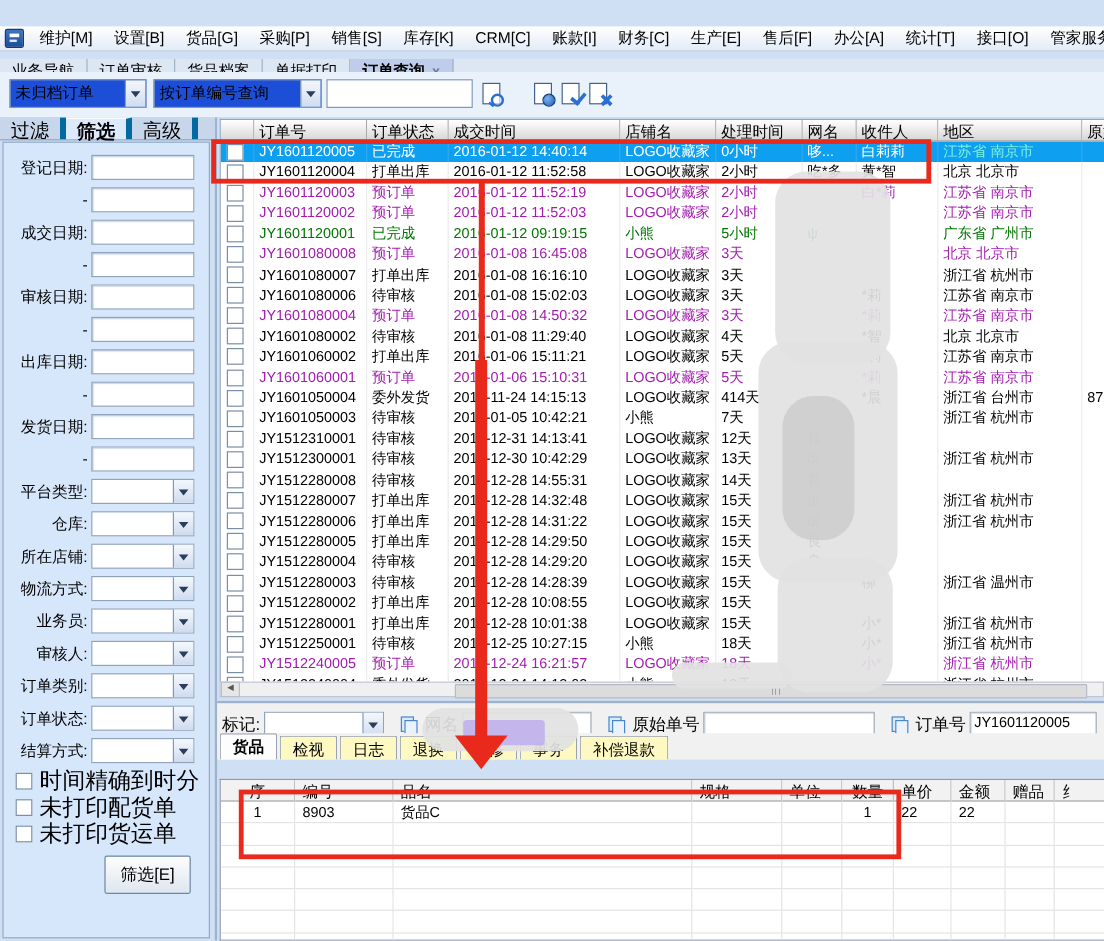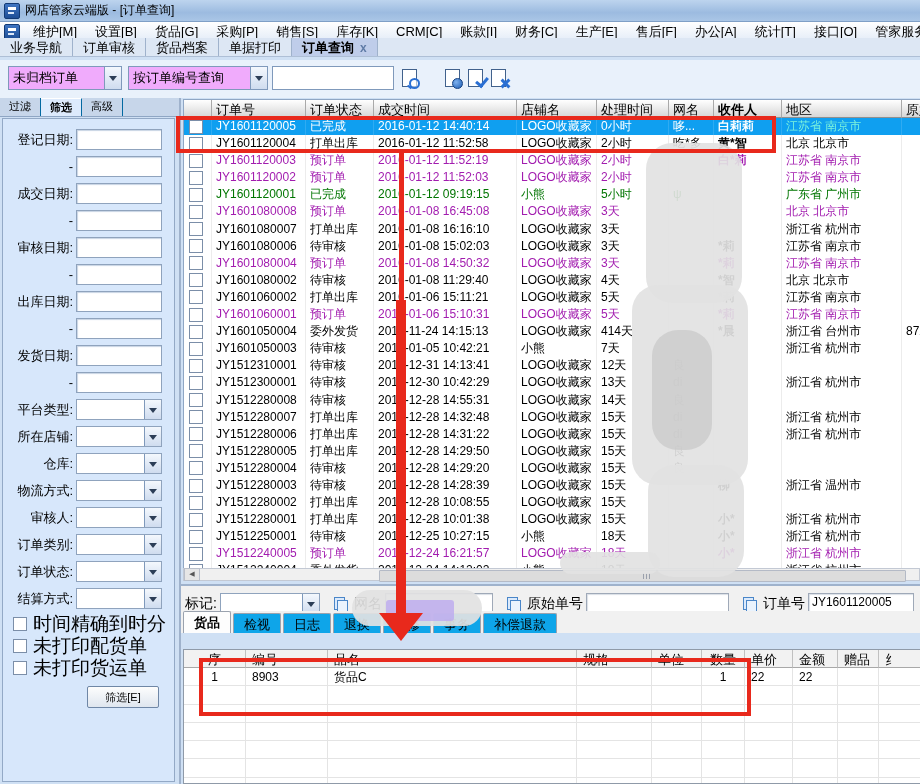--- a/index.html
+++ b/index.html
@@ -19,30 +19,30 @@
   #title-text{margin-left:5px;font-size:12px;}
 
   
   #menubar{position:absolute;left:0;top:22px;width:100%;height:20px;
     background:linear-gradient(#ffffff,#e2ebf7);display:flex;align-items:center;
     border-bottom:1px solid #c2cfde;white-space:nowrap;overflow:hidden;}
   #menubar .app-icon{margin:0 4px;}
   .menu-item{padding:0 9px;font-size:13px;cursor:default;}
 
   
-  #tabstrip{position:absolute;left:0;top:38px;width:100%;height:18px;background:#dde7f4;
+  #tabstrip{position:absolute;left:0;top:49px;width:100%;height:18px;background:#dde7f4;
     display:flex;align-items:stretch;border-bottom:1px solid #aebfd6;overflow:hidden;}
   .doc-tab{padding:1px 10px 0;font-size:13px;border-right:1px solid #9fb2cc;display:flex;align-items:center;}
   .doc-tab.active{background:#bfcdea;font-weight:bold;}
   .doc-tab .close-x{font-weight:bold;color:#5f7ba6;margin-left:6px;font-size:12px;}
 
   
   #toolbar{position:absolute;left:0;top:60px;width:100%;height:38px;background:#e9f1fb;
     border-bottom:1px solid #9fb2cc;}
-  .tb-select{position:absolute;top:6px;height:24px;background:#f0abfc;border:1px solid #7f99bb;
+  .tb-select{position:absolute;top:6px;height:24px;background:#1d4ed8;border:1px solid #7f99bb;
     display:flex;align-items:center;box-sizing:border-box;}
   .tb-select .sel-text{flex:1;padding-left:4px;font-size:13px;white-space:nowrap;overflow:hidden;}
   .dd-btn{width:16px;height:100%;background:linear-gradient(#f4f8fd,#cfdcef);
     border-left:1px solid #7f99bb;display:flex;align-items:center;justify-content:center;flex:none;}
   .dd-btn::after{content:"";border:4px solid transparent;border-top:5px solid #2c3e57;margin-top:5px;}
   #tb-input{position:absolute;left:272px;top:6px;width:120px;height:22px;background:#fff;
     border:1px solid #7f99bb;}
   .tb-btn{position:absolute;top:7px;width:22px;height:22px;display:flex;align-items:center;justify-content:center;}
   .doc-ico{width:13px;height:16px;background:#fff;border:1px solid #41618c;position:relative;}
   .g-search{position:absolute;right:-4px;bottom:-3px;width:7px;height:7px;border:2px solid #2a6fd3;
@@ -53,51 +53,51 @@
   .g-check{position:absolute;right:-4px;bottom:-1px;width:5px;height:9px;border:solid #2a6fd3;
     border-width:0 3px 3px 0;transform:rotate(40deg);}
   .g-x{position:absolute;right:-5px;bottom:-2px;width:10px;height:10px;}
   .g-x::before,.g-x::after{content:"";position:absolute;left:4px;top:0;width:3px;height:11px;background:#2a6fd3;}
   .g-x::before{transform:rotate(45deg);} .g-x::after{transform:rotate(-45deg);}
 
   
   #sidebar{position:absolute;left:0;top:98px;width:181px;bottom:0;background:#cfe0f4;
     border-right:2px solid #9fb2cc;box-sizing:border-box;}
   #side-tabs{height:18px;display:flex;background:#c7d6ea;border-bottom:1px solid #8fa6c4;}
-  .side-tab{padding:1px 9px 0;font-size:11px;border-right:1px solid #0369a1;}
+  .side-tab{padding:1px 9px 0;font-size:16px;border-right:5px solid #0369a1;}
   .side-tab.active{background:#ddeafc;font-weight:bold;border-top:1px solid #fff;}
   #side-panel{position:absolute;left:2px;right:4px;top:20px;bottom:2px;background:#d7e7fb;
     border:1px solid #93a9c6;padding-top:10px;box-sizing:border-box;overflow:hidden;}
   .fld-row{display:flex;align-items:center;height:21px;margin:0 0 6px 0;}
   .fld-label{width:70px;text-align:right;font-size:13px;flex:none;}
   .fld-input{width:84px;height:19px;background:#fff;border:1px solid #8fa3bd;margin-left:3px;
     box-shadow:inset 1px 1px 1px #c8d4e4;}
   .fld-select{width:84px;height:19px;background:#fff;border:1px solid #8fa3bd;margin-left:3px;
     display:flex;}
   .fld-select i{flex:1;}
   .cb-row{display:flex;align-items:center;height:17px;margin:5px 0 5px 10px;font-size:19px;}
   .cbox{width:12px;height:12px;background:#fff;border:1px solid #7b8ea8;margin-right:6px;flex:none;}
-  #filter-btn{display:block;margin:10px 0 0 84px;width:72px;height:22px;font-size:11px;
+  #filter-btn{display:block;margin:10px 0 0 84px;width:72px;height:32px;font-size:14px;
     background:linear-gradient(#fdfdfd,#dfe6ef);border:1px solid #6f87a6;border-radius:2px;}
 
   
   #main{position:absolute;left:181px;top:98px;right:0;bottom:0;background:#cfe0f4;}
   #order-area{position:absolute;left:2px;top:1px;right:0;height:482px;background:#fff;
     border:1px solid #8fa6c4;border-right:none;box-sizing:border-box;overflow:hidden;}
   #ot-header{display:flex;height:18px;box-sizing:border-box;}
   .ot-h{background:linear-gradient(#ffffff,#d6d6d6);border-right:1px solid #a9a9a9;
     border-bottom:1px solid #8f8f8f;box-sizing:border-box;padding:1px 0 0 4px;font-size:13px;
     white-space:nowrap;overflow:hidden;flex:none;}
   #ot-rows{position:absolute;left:0;top:18px;right:0;height:450px;overflow:hidden;}
   .ot-row{display:flex;height:17.1px;line-height:17px;white-space:nowrap;}
   .ot-cell{flex:none;box-sizing:border-box;border-right:1px solid #ececec;padding-left:4px;
     overflow:hidden;font-size:12px;}
   .ot-c0{width:28px;display:flex;align-items:center;padding-left:5px;}
   .ot-c1{width:94px;} .ot-c2{width:68px;} .ot-c3{width:143px;} .ot-c4{width:80px;}
-  .ot-c5{width:72px;} .ot-c6{width:45px;} .ot-c7{width:68px;font-weight:bold;} .ot-c8{width:120px;} .ot-c9{width:110px;border-right:none;}
+  .ot-c5{width:72px;} .ot-c6{width:45px;} .ot-c7{width:68px;} .ot-c8{width:120px;} .ot-c9{width:110px;border-right:none;}
   .row-blk{color:#000;} .row-pur{color:#a21caf;} .row-grn{color:#007500;}
   .row-sel{background:#0f9ff0;color:#fff;}
   .row-sel .ot-cell{border-right-color:#2fabf2;}
   .row-sel .ot-c8{color:#7df3dc;}
   .prn{width:13px;height:10px;background:linear-gradient(#f2f2f2,#9a9a9a);border:1px solid #5f5f5f;
     border-radius:1px;margin-left:2px;position:relative;flex:none;}
   .prn::before{content:"";position:absolute;left:2px;top:-3px;width:7px;height:3px;background:#fff;border:1px solid #777;}
   .prn.warn::after{content:"";position:absolute;right:-3px;bottom:-2px;
     border-left:4px solid transparent;border-right:4px solid transparent;border-bottom:7px solid #f4c31d;}
 
@@ -122,21 +122,21 @@
   .copy-ico::before,.copy-ico::after{content:"";position:absolute;width:9px;height:11px;
     background:#dbeafc;border:1px solid #4a86c8;}
   .copy-ico::before{left:0;top:0;} .copy-ico::after{left:3px;top:3px;background:#eaf3fd;}
   .fb-input{height:18px;background:#fff;border:1px solid #9fa9b8;box-shadow:inset 1px 1px 1px #dadfe6;
     font-size:12px;padding:1px 3px;flex:none;}
 
   
   #detail-tabs{position:absolute;left:0;top:513px;right:0;height:22px;background:#f1f1f1;
     display:flex;align-items:flex-end;padding-left:2px;}
   .d-tab{height:20px;box-sizing:border-box;padding:2px 10px 0;font-size:13px;
-    border:1px solid #9aa2ae;border-bottom:none;background:#0ea5e9;margin-right:2px;
+    border:1px solid #9aa2ae;border-bottom:none;background:#fef9c3;margin-right:2px;
     border-radius:2px 2px 0 0;}
   .d-tab.active{background:#fdfdfd;font-weight:bold;height:22px;}
 
   
   #items-area{position:absolute;left:2px;top:551px;right:0;bottom:0;background:#fff;
     border:1px solid #8f9aa8;border-right:none;box-sizing:border-box;overflow:hidden;}
   #it-header{display:flex;height:18px;}
   .it-h{background:#f2f2f2;border-right:1px solid #c0c0c0;border-bottom:1px solid #a8a8a8;
     box-sizing:border-box;padding:1px 0 0 6px;font-size:13px;white-space:nowrap;overflow:hidden;flex:none;}
   .it-row{display:flex;height:18.3px;line-height:18px;}
@@ -158,24 +158,20 @@
   #anno-line-b{left:396px;top:300px;width:10px;height:315px;background:#e8291c;}
   #anno-head{left:379px;top:613px;width:0;height:0;border-left:22px solid transparent;
     border-right:22px solid transparent;border-top:28px solid #e8291c;}
   #anno-box2{left:199px;top:658px;width:552px;height:58px;border:4px solid #e8291c;box-sizing:border-box;}
 </style>
 </head>
 <body>
 
 <div id="window">
 
-  <div id="titlebar">
-    <span class="app-icon"></span>
-    <span id="title-text">网店管家云端版 - [订单查询]</span>
-  </div>
 
   <div id="menubar">
     <span class="app-icon"></span>
     <span id="menu-items"><span class="menu-item">维护[M]</span><span class="menu-item">设置[B]</span><span class="menu-item">货品[G]</span><span class="menu-item">采购[P]</span><span class="menu-item">销售[S]</span><span class="menu-item">库存[K]</span><span class="menu-item">CRM[C]</span><span class="menu-item">账款[I]</span><span class="menu-item">财务[C]</span><span class="menu-item">生产[E]</span><span class="menu-item">售后[F]</span><span class="menu-item">办公[A]</span><span class="menu-item">统计[T]</span><span class="menu-item">接口[O]</span><span class="menu-item">管家服务[H]</span></span>
   </div>
 
   <div id="tabstrip">
       <span class="doc-tab">业务导航</span>
       <span class="doc-tab">订单审核</span>
       <span class="doc-tab">货品档案</span>
@@ -266,35 +262,42 @@
           <span class="fld-input"></span>
         </div>
         <div class="fld-row">
           <span class="fld-label">平台类型:</span>
           <span class="fld-select">
             <i></i>
             <span class="dd-btn"></span>
           </span>
         </div>
         <div class="fld-row">
+          <span class="fld-label">仓库:</span>
+          <span class="fld-select">
+            <i></i>
+            <span class="dd-btn"></span>
+          </span>
+        </div>
+        <div class="fld-row">
           <span class="fld-label">所在店铺:</span>
           <span class="fld-select">
             <i></i>
             <span class="dd-btn"></span>
           </span>
         </div>
         <div class="fld-row">
-          <span class="fld-label">仓库:</span>
+          <span class="fld-label">物流方式:</span>
           <span class="fld-select">
             <i></i>
             <span class="dd-btn"></span>
           </span>
         </div>
         <div class="fld-row">
-          <span class="fld-label">物流方式:</span>
+          <span class="fld-label">业务员:</span>
           <span class="fld-select">
             <i></i>
             <span class="dd-btn"></span>
           </span>
         </div>
         <div class="fld-row">
           <span class="fld-label">审核人:</span>
           <span class="fld-select">
             <i></i>
             <span class="dd-btn"></span>

